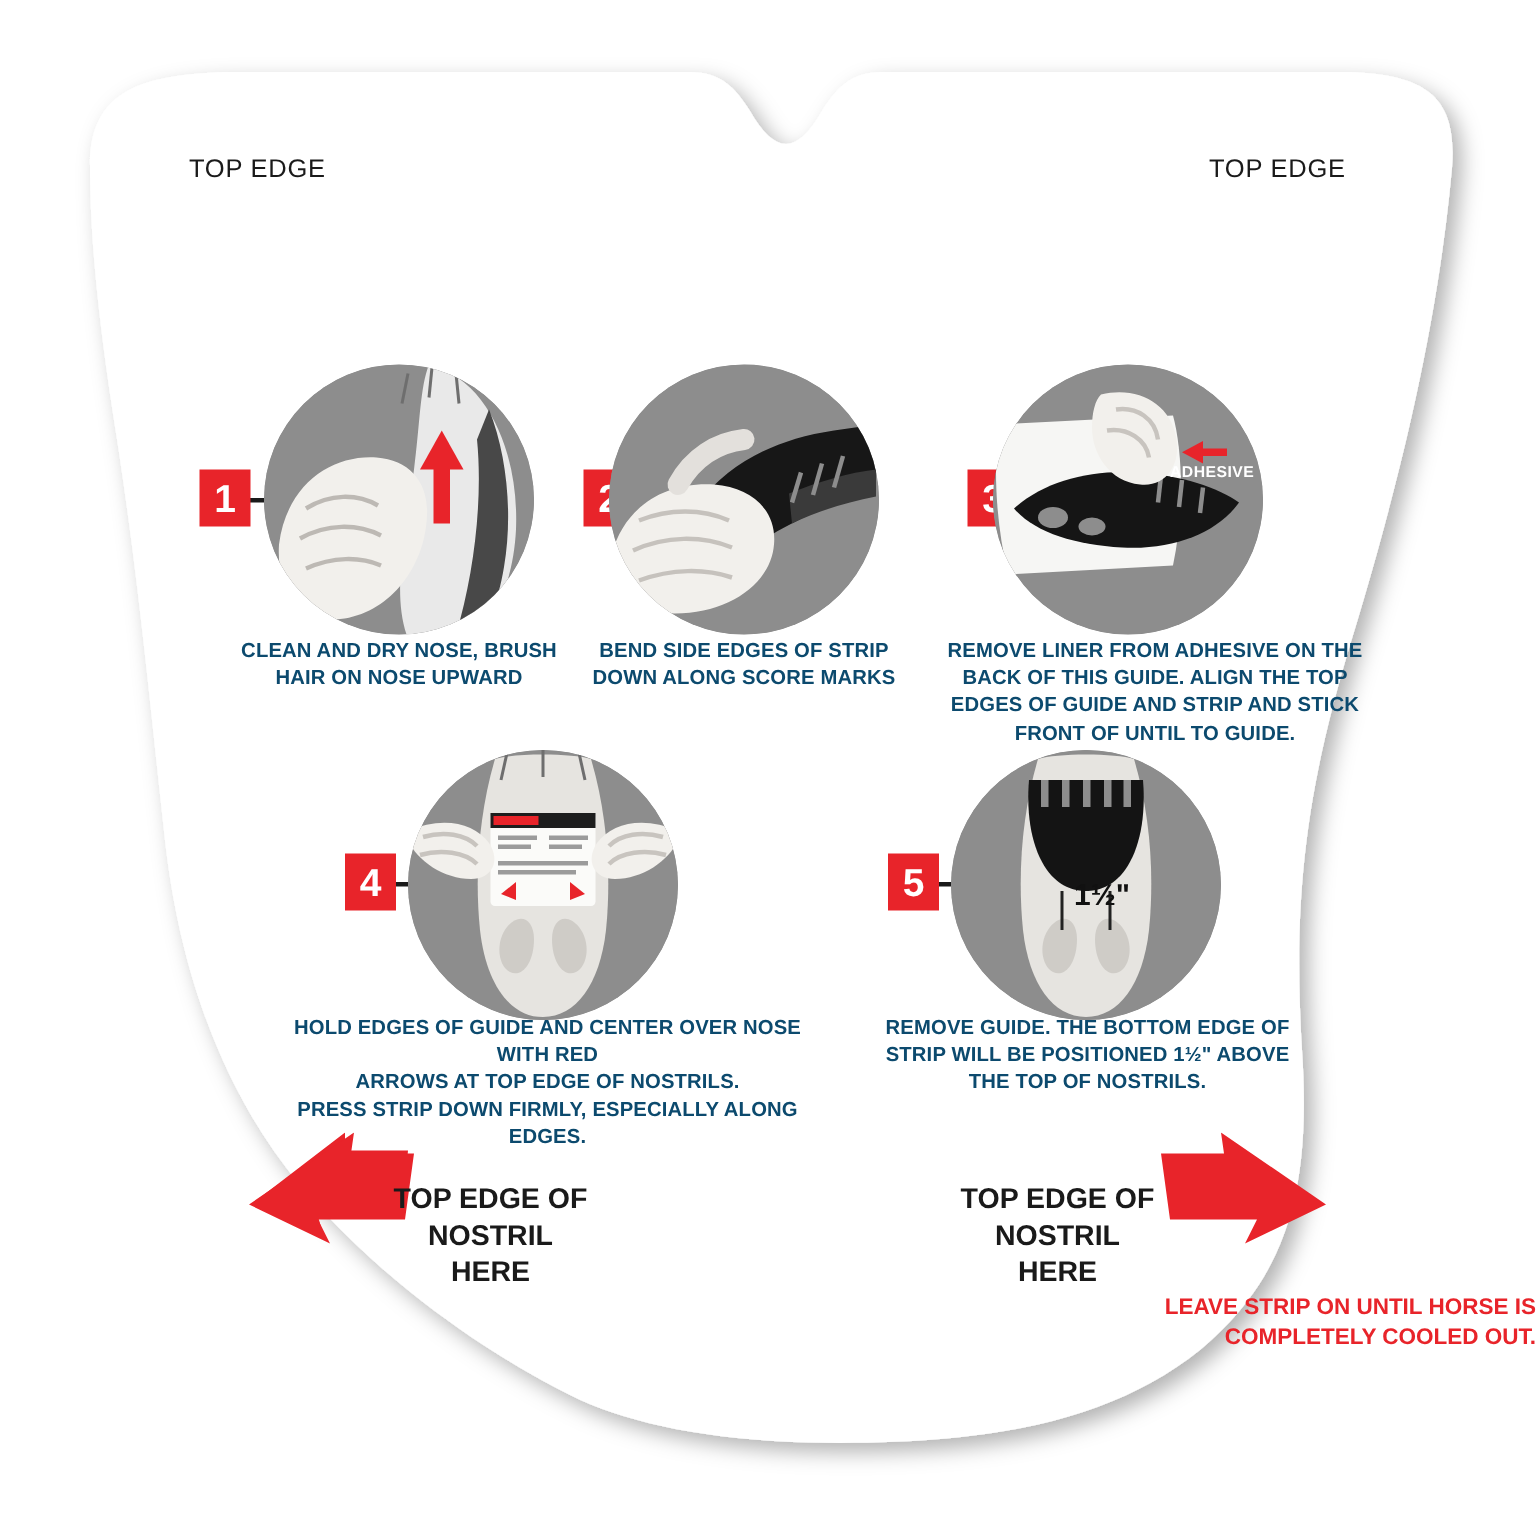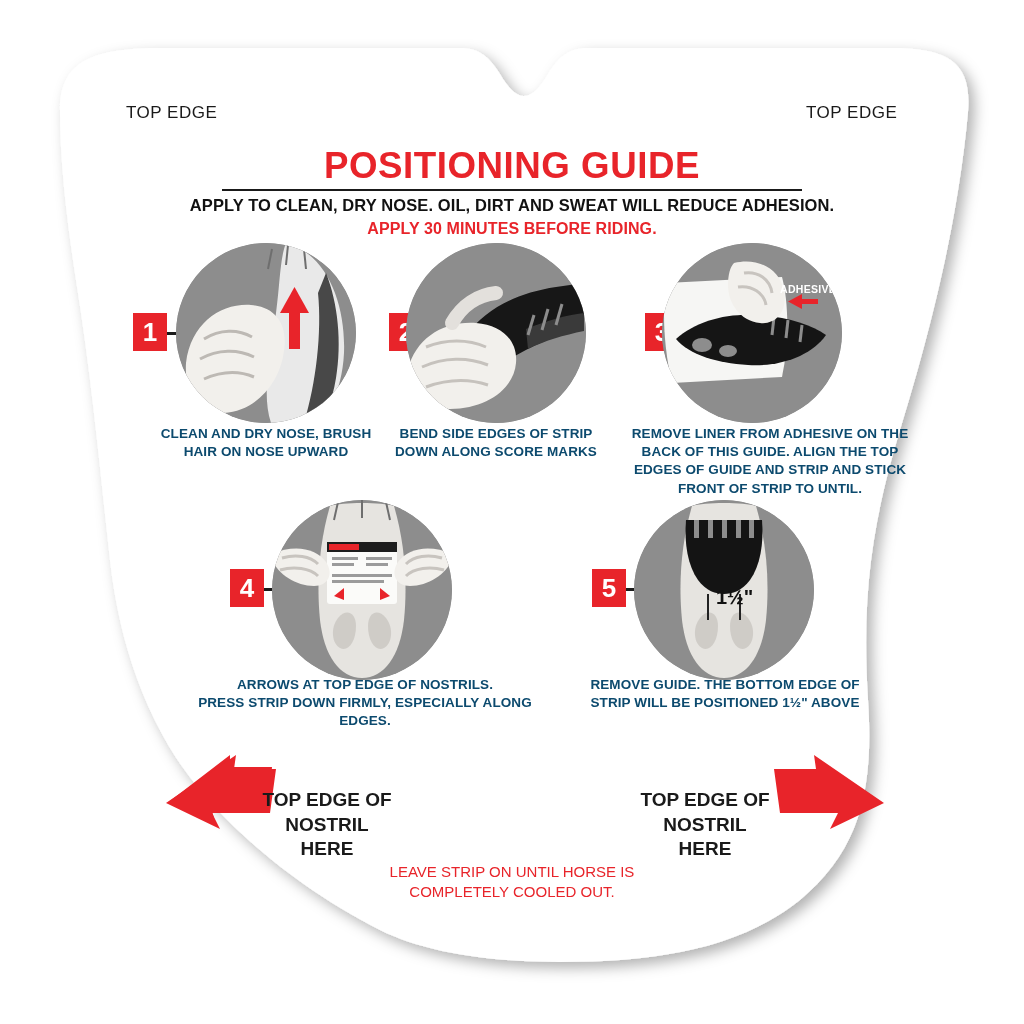--- a/index.html
+++ b/index.html
@@ -136,24 +136,24 @@
     color: #1a1a1a;
     text-align: center;
     line-height: 1.3;
   }
 
   .footer-note {
     position: absolute;
     left: 0;
     top: 862px;
     width: 1024px;
-    text-align: center;
+    text-align: right;
     color: #e8242a;
     font-size: 15px;
-    font-weight: normal;
+    font-weight: bold;
     line-height: 1.35;
   }
 
   .adhesive-label {
     position: absolute;
     font-size: 10.5px;
     font-weight: bold;
     color: #ffffff;
     letter-spacing: 0.3px;
   }
@@ -194,26 +194,20 @@
              C 150 730, 120 650, 110 560
              C 100 470, 92 380, 76 280
              C 66 215, 60 160, 60 110 Z" fill="#ffffff" filter="url(#cardShadow)"></path>
   </svg>
 
   <div class="content">
 
     <div class="top-edge-label top-edge-left">TOP EDGE</div>
     <div class="top-edge-label top-edge-right">TOP EDGE</div>
 
-    <div class="title-block">
-      <div class="main-title">POSITIONING GUIDE</div>
-      <div class="title-rule"></div>
-      <div class="subtitle">APPLY TO CLEAN, DRY NOSE. OIL, DIRT AND SWEAT WILL REDUCE ADHESION.</div>
-      <div class="subtitle2">APPLY 30 MINUTES BEFORE RIDING.</div>
-    </div>
 
     <div class="step">
       <div class="badge-stem" style="left:166px; top:332px;"></div>
       <div class="step-badge" style="left:133px; top:313px;">1</div>
 
       <div class="photo" style="left:176px; top:243px; width:180px; height:180px;">
         <svg viewBox="0 0 180 180" width="180" height="180">
           <circle cx="90" cy="90" r="90" fill="#8d8d8d"></circle>
 
           <path d="M110 0 C150 10 170 60 168 110 C166 150 150 180 130 180 L95 180 C85 150 95 110 100 70 C104 40 104 15 110 0 Z" fill="#e9e9e9"></path>
@@ -294,28 +288,28 @@
 
           <path d="M72 20 C96 14 118 26 122 48 C126 68 114 82 98 80 C78 78 66 60 66 42 C66 32 68 24 72 20 Z" fill="#f2f0ec"></path>
           <path d="M82 30 C96 28 108 36 110 50" stroke="#c8c4bf" stroke-width="3" fill="none"></path>
           <path d="M76 44 C90 42 102 50 104 62" stroke="#c8c4bf" stroke-width="3" fill="none"></path>
 
           <g fill="#e8242a">
             <rect x="134" y="56" width="22" height="5"></rect>
             <polygon points="126,58.5 140,51 140,66"></polygon>
           </g>
         </svg>
-        <div class="adhesive-label" style="left:118px; top:40px;">ADHESIVE</div>
+        <div class="adhesive-label" style="left:118px; top:66px;">ADHESIVE</div>
       </div>
 
       <div class="caption" style="left:630px; top:425px; width:280px;">
         <div>REMOVE LINER FROM ADHESIVE ON THE</div>
         <div>BACK OF THIS GUIDE. ALIGN THE TOP</div>
         <div>EDGES OF GUIDE AND STRIP AND STICK</div>
-        <div>FRONT OF STRIP TO UNTIL.</div>
+        <div>FRONT OF UNTIL TO GUIDE.</div>
       </div>
     </div>
 
     <div class="step">
       <div class="badge-stem" style="left:263px; top:588px;"></div>
       <div class="step-badge" style="left:230px; top:569px;">4</div>
 
       <div class="photo" style="left:272px; top:500px; width:180px; height:180px;">
         <svg viewBox="0 0 180 180" width="180" height="180">
           <circle cx="90" cy="90" r="90" fill="#8d8d8d"></circle>
@@ -350,20 +344,21 @@
 
           <g stroke="#6e6e6e" stroke-width="2">
             <line x1="66" y1="2" x2="62" y2="20"></line>
             <line x1="90" y1="0" x2="90" y2="18"></line>
             <line x1="114" y1="2" x2="118" y2="20"></line>
           </g>
         </svg>
       </div>
 
       <div class="caption" style="left:180px; top:676px; width:370px;">
+        <div>HOLD EDGES OF GUIDE AND CENTER OVER NOSE WITH RED</div>
         <div>ARROWS AT TOP EDGE OF NOSTRILS.</div>
         <div>PRESS STRIP DOWN FIRMLY, ESPECIALLY ALONG EDGES.</div>
       </div>
     </div>
 
     <div class="step">
       <div class="badge-stem" style="left:625px; top:588px;"></div>
       <div class="step-badge" style="left:592px; top:569px;">5</div>
 
       <div class="photo" style="left:634px; top:500px; width:180px; height:180px;">
@@ -386,20 +381,21 @@
             <line x1="74" y1="94" x2="74" y2="120"></line>
             <line x1="106" y1="94" x2="106" y2="120"></line>
           </g>
         </svg>
         <div class="inches-label" style="left:82px; top:86px;">1½"</div>
       </div>
 
       <div class="caption" style="left:570px; top:676px; width:310px;">
         <div>REMOVE GUIDE. THE BOTTOM EDGE OF</div>
         <div>STRIP WILL BE POSITIONED  1½" ABOVE</div>
+        <div>THE TOP OF NOSTRILS.</div>
       </div>
     </div>
 
     <svg style="position:absolute; left:160px; top:755px;" width="120" height="80">
       <polygon points="112,12 70,12 70,0 10,46 56,70 52,56 108,56 112,12" fill="#e8242a" transform="translate(0,0)"></polygon>
       <path d="M116 14 L74 14 L76 0 L6 48 L60 74 L52 58 L110 58 Z" fill="#e8242a"></path>
     </svg>
     <div class="arrow-label" style="left:262px; top:788px; width:130px;">
       <div>TOP EDGE OF</div>
       <div>NOSTRIL HERE</div>

